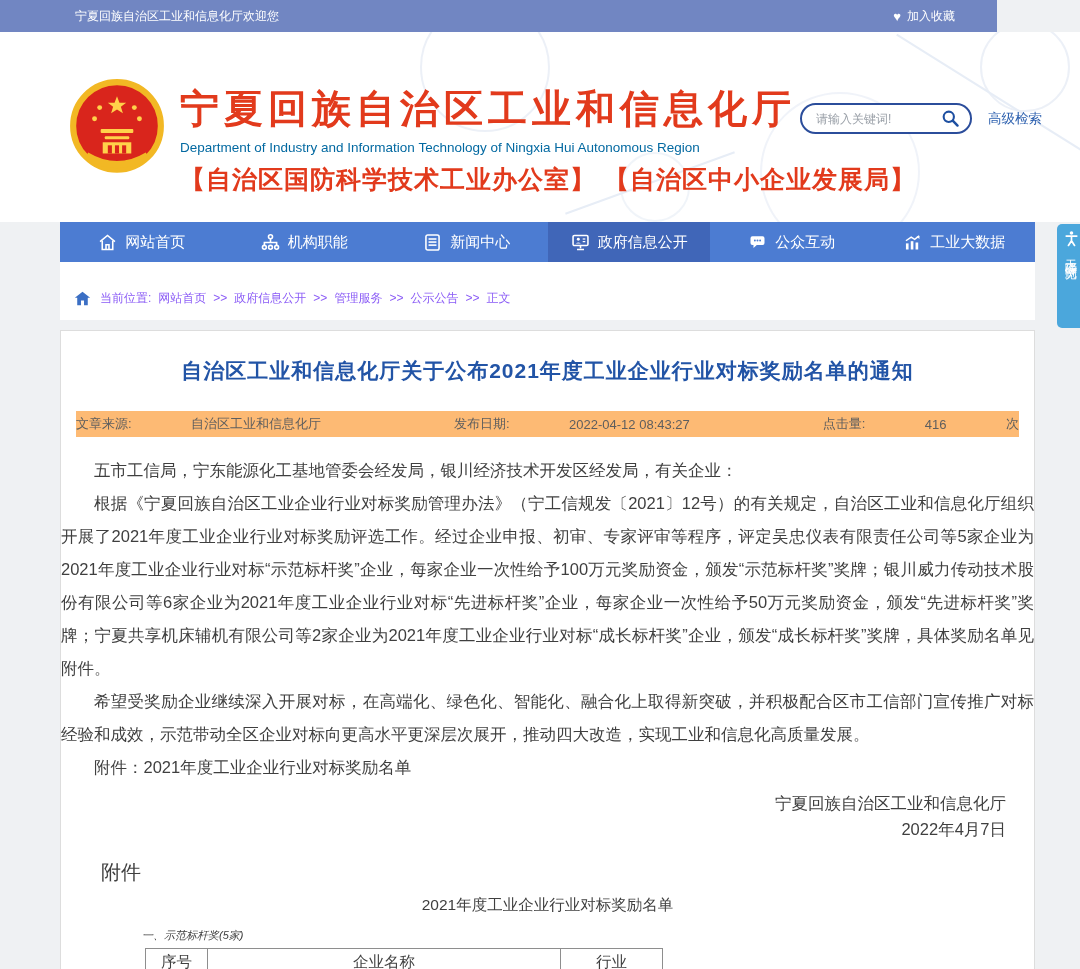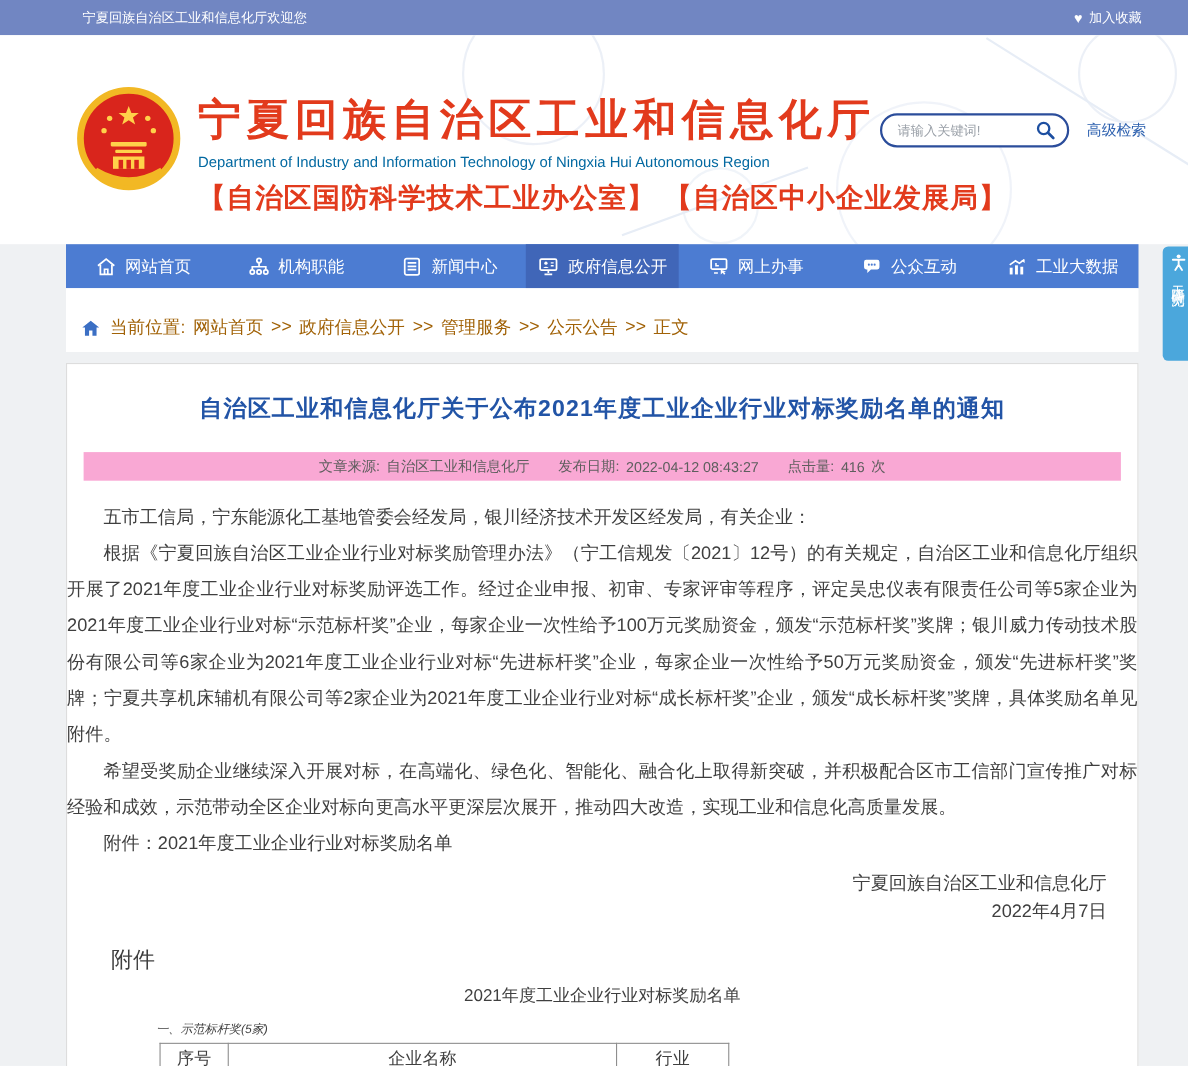--- a/index.html
+++ b/index.html
@@ -6,21 +6,21 @@
   html,body { width:1080px; height:969px; }
   body {
     position: relative;
     overflow: hidden;
     background: #eff1f3;
     font-family: "Liberation Sans", "DejaVu Sans", sans-serif;
     color:#3f3f3f;
   }
   
   .topbar {
-    position:absolute; top:0; left:0; width:1080px; height:32px;
+    position:absolute; top:0; left:0; width:997px; height:32px;
     background:#7186c2; color:#fff; font-size:12px;
     display:flex; align-items:center; justify-content:space-between;
     padding:0 42px 0 75px;
   }
   .topbar .fav { display:flex; align-items:center; gap:6px; cursor:pointer; }
   .heart { font-size:13px; }
   
   .header {
     position:absolute; top:32px; left:0; width:1080px; height:190px;
     background:#ffffff; overflow:hidden;
@@ -75,33 +75,33 @@
   .a11y .vtext {
     writing-mode:vertical-lr; text-orientation:upright;
     font-size:12px; letter-spacing:2px; margin-top:3px; line-height:17px;
   }
   
   .crumbstrip {
     position:absolute; top:262px; left:60px; width:975px; height:58px;
     background:#fff; display:flex; align-items:center; padding:14px 0 0 14px;
   }
   .crumbstrip svg { width:17px; height:17px; margin-right:9px; }
-  .crumb { font-size:16px; color:#a16207; display:flex; gap:7px; align-items:center; }
+  .crumb { font-size:12px; color:#8b5cf6; display:flex; gap:7px; align-items:center; }
   .crumb .lnk { cursor:pointer; }
   
   .article {
     position:absolute; top:330px; left:60px; width:975px; height:680px;
     background:#fff; border:1px solid #ddd; padding-top:26px;
   }
   .art-title {
     text-align:center; color:#2254a6; font-size:21px; font-weight:bold; letter-spacing:1px;
   }
   .meta {
-    margin:26px 15px 0; height:26px; background:#f9a8d4;
-    display:flex; align-items:center; justify-content:center; gap:6px;
+    margin:26px 15px 0; height:26px; background:#fdba74;
+    display:flex; align-items:center; justify-content:space-between; gap:6px;
     font-size:13px; color:#5e5e5e;
   }
   .meta span { white-space:nowrap; }
   .meta .gap { width:14px; }
   .body-text {
     margin:17px 0 0; font-size:16.5px; line-height:33px; color:#3f3f3f; text-align:justify;
   }
   .body-text p { text-indent:2em; }
   .signature { text-align:right; padding-right:28px; font-size:16.5px; line-height:26px; margin-top:6px; }
   .attach-label { margin:17px 0 0 40px; font-size:20px; }
@@ -203,29 +203,20 @@
       <circle cx="9.5" cy="8.3" r="1.7" fill="#fff"></circle>
       <path d="M6.6 13.2 Q9.5 10.6 12.4 13.2" fill="#fff"></path>
       <line x1="14.5" y1="8" x2="17.5" y2="8" stroke="#fff" stroke-width="1.4"></line>
       <line x1="14.5" y1="11" x2="17.5" y2="11" stroke="#fff" stroke-width="1.4"></line>
       <path d="M12 15.5 V18.5 M8 20 H16" stroke="#fff" stroke-width="1.8" fill="none"></path>
     </svg>
     <span>政府信息公开</span>
   </div>
   <div class="nav-item">
     <svg viewBox="0 0 24 24">
-      <rect x="4" y="4" width="16" height="10.5" rx="1.5" fill="none" stroke="#fff" stroke-width="1.8"></rect>
-      <path d="M9 8 L9 11 L12 11" stroke="#fff" stroke-width="1.6" fill="none"></path>
-      <path d="M14 15 L14 20 L16 18.2 L17.4 20.4 L18.8 19.4 L17.4 17.4 L19.6 17 Z" fill="#fff"></path>
-      <path d="M7 18.5 H11" stroke="#fff" stroke-width="1.8"></path>
-    </svg>
-    <span>网上办事</span>
-  </div>
-  <div class="nav-item">
-    <svg viewBox="0 0 24 24">
       <path d="M4 7 Q4 4.8 6.2 4.8 H17.8 Q20 4.8 20 7 V12.6 Q20 14.8 17.8 14.8 H11.2 L7.4 18.4 V14.8 H6.2 Q4 14.8 4 12.6 Z" fill="#fff"></path>
       <circle cx="9" cy="9.8" r="1.1" fill="#4c7cd2"></circle>
         <circle cx="12" cy="9.8" r="1.1" fill="#4c7cd2"></circle>
         <circle cx="15" cy="9.8" r="1.1" fill="#4c7cd2"></circle>
     </svg>
     <span>公众互动</span>
   </div>
   <div class="nav-item">
     <svg viewBox="0 0 24 24">
       <rect x="4.5" y="13" width="3" height="7" fill="#fff"></rect>

